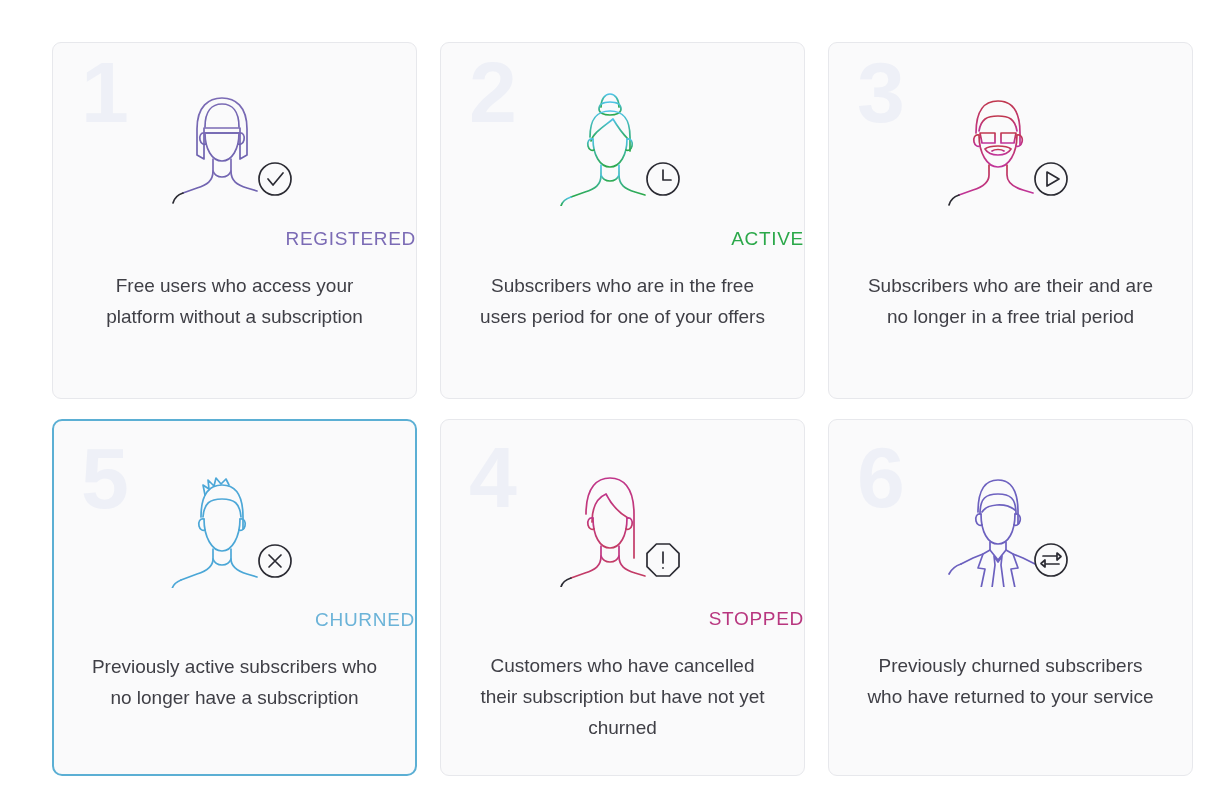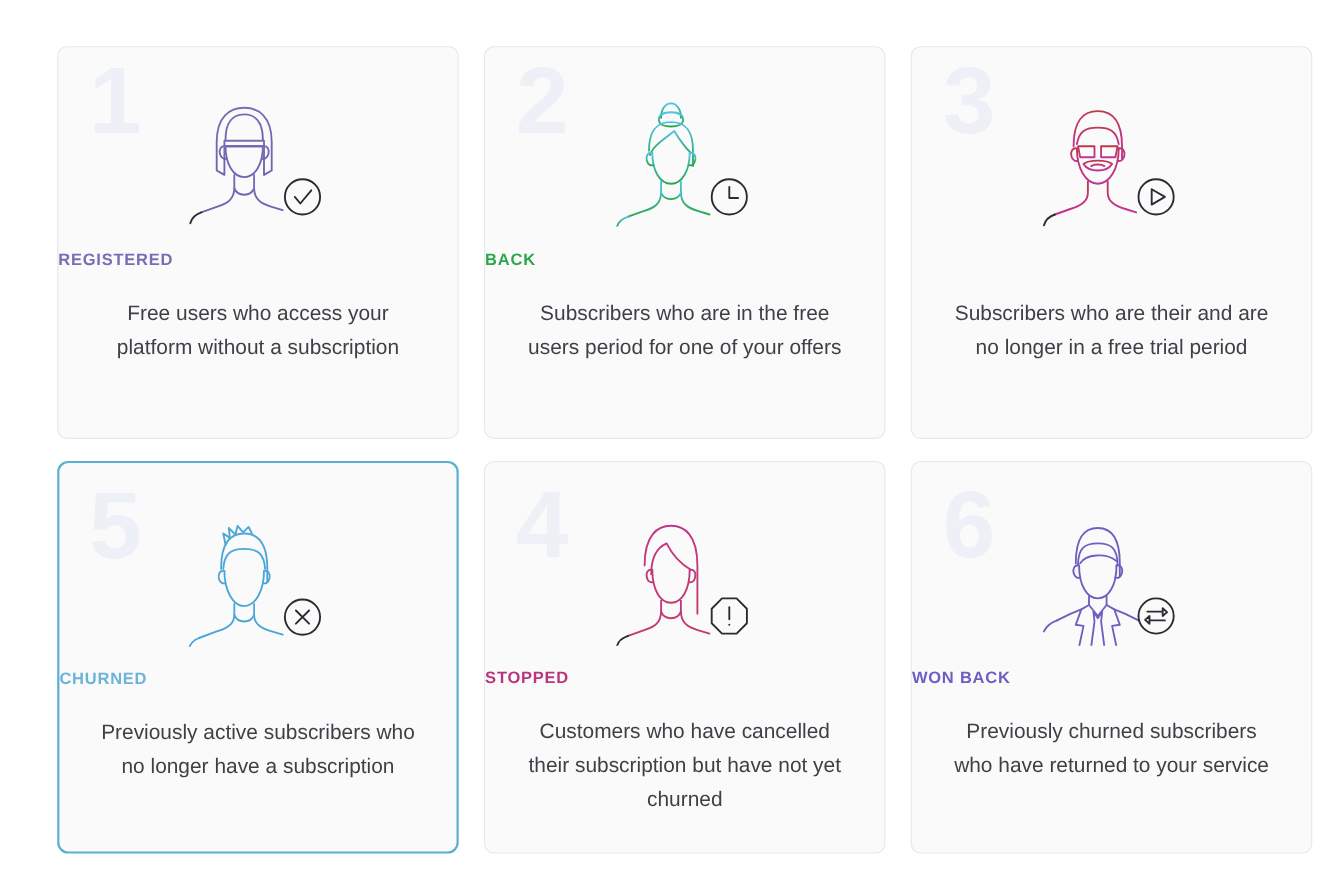--- a/index.html
+++ b/index.html
@@ -46,23 +46,23 @@
     height: 125px;
     display: flex;
     align-items: center;
     justify-content: center;
   }
   .icon-wrap svg { display: block; }
   .card-title {
     position: absolute;
     left: 0; right: 0;
     top: 185px;
-    text-align: left;
-    font-size: 15px;
-    font-weight: bold;
+    text-align: right;
+    font-size: 19px;
+    font-weight: normal;
     letter-spacing: 0.7px;
   }
   .card-desc {
     position: absolute;
     left: 34px; right: 34px;
     top: 228px;
     text-align: center;
     font-size: 19px;
     line-height: 1.62;
     color: #3f3f46;
@@ -132,21 +132,21 @@
             <path fill="none" stroke="url(#g1)" stroke-width="1.7" stroke-linecap="round" stroke-linejoin="round" d="M62 76 L62 86 C62 96 68 100 78 103 L88 106"></path>
             <path fill="none" stroke="url(#g1)" stroke-width="1.7" stroke-linecap="round" stroke-linejoin="round" d="M44 86 C47 94 59 94 62 86"></path>
             <path fill="none" stroke="url(#g1)" stroke-width="1.7" stroke-linecap="round" stroke-linejoin="round" d="M14 108 C8 110 5 113 4 117"></path>
           </g>
           <g transform="translate(128,98)">
             <circle cx="0" cy="0" r="16" fill="none" stroke="#2b2b33" stroke-width="1.7" stroke-linecap="round" stroke-linejoin="round"></circle>
             <path fill="none" stroke="#2b2b33" stroke-width="1.7" stroke-linecap="round" stroke-linejoin="round" d="M0 -9 L0 1 L8 1"></path>
           </g>
         </svg>
       </div>
-      <div class="card-title" style="color: rgb(43, 168, 74);">BACK</div>
+      <div class="card-title" style="color: rgb(43, 168, 74);">ACTIVE</div>
       <div class="card-desc">Subscribers who are in the free users period for one of your offers</div>
     </div>
     <div class="card">
       <div class="card-num">3</div>
       <div class="icon-wrap">
         <svg width="175" height="125" viewBox="0 0 175 125">
           <defs>
             <linearGradient id="g2" x1="0" y1="0" x2="0" y2="1">
               <stop offset="0%" stop-color="#C0384E"></stop>
               <stop offset="100%" stop-color="#C0349A"></stop>
@@ -266,16 +266,15 @@
             <path fill="none" stroke="url(#g5)" stroke-width="1.7" stroke-linecap="round" stroke-linejoin="round" d="M49 86 L53 92 L57 86 L56 95 L59 118 L53 122 L47 118 L50 95 Z"></path>
             <path fill="none" stroke="url(#g5)" stroke-width="1.7" stroke-linecap="round" stroke-linejoin="round" d="M16 94 C10 96 6 100 4 104"></path>
           </g>
           <g transform="translate(128,98)">
             <circle cx="0" cy="0" r="16" fill="none" stroke="#2b2b33" stroke-width="1.7" stroke-linecap="round" stroke-linejoin="round"></circle>
             <path fill="none" stroke="#2b2b33" stroke-width="1.7" stroke-linecap="round" stroke-linejoin="round" d="M-8 -4 L6 -4 L6 -7 L10 -3.5 L6 0 L6 -4"></path>
             <path fill="none" stroke="#2b2b33" stroke-width="1.7" stroke-linecap="round" stroke-linejoin="round" d="M8 4 L-6 4 L-6 7 L-10 3.5 L-6 0 L-6 4"></path>
           </g>
         </svg>
       </div>
-      <div class="card-title" style="color: rgb(107, 95, 196);">WON BACK</div>
       <div class="card-desc">Previously churned subscribers who have returned to your service</div>
     </div>
   </div>
 
 </body></html>

